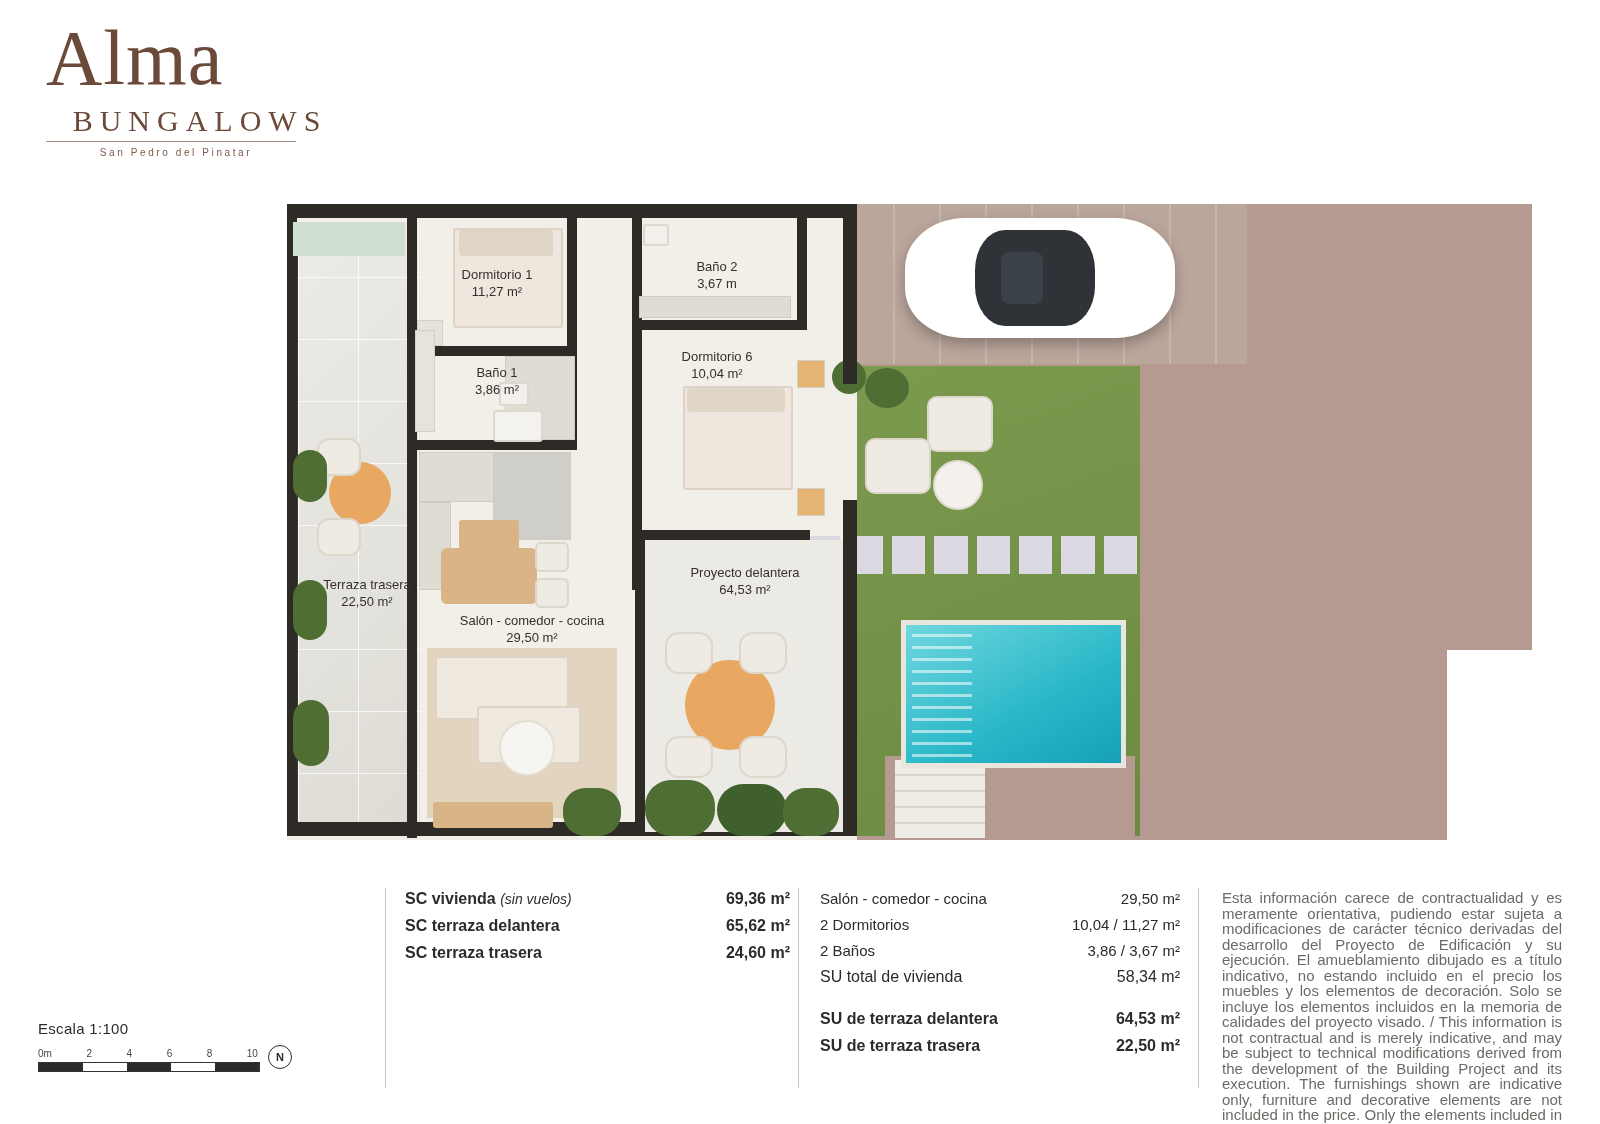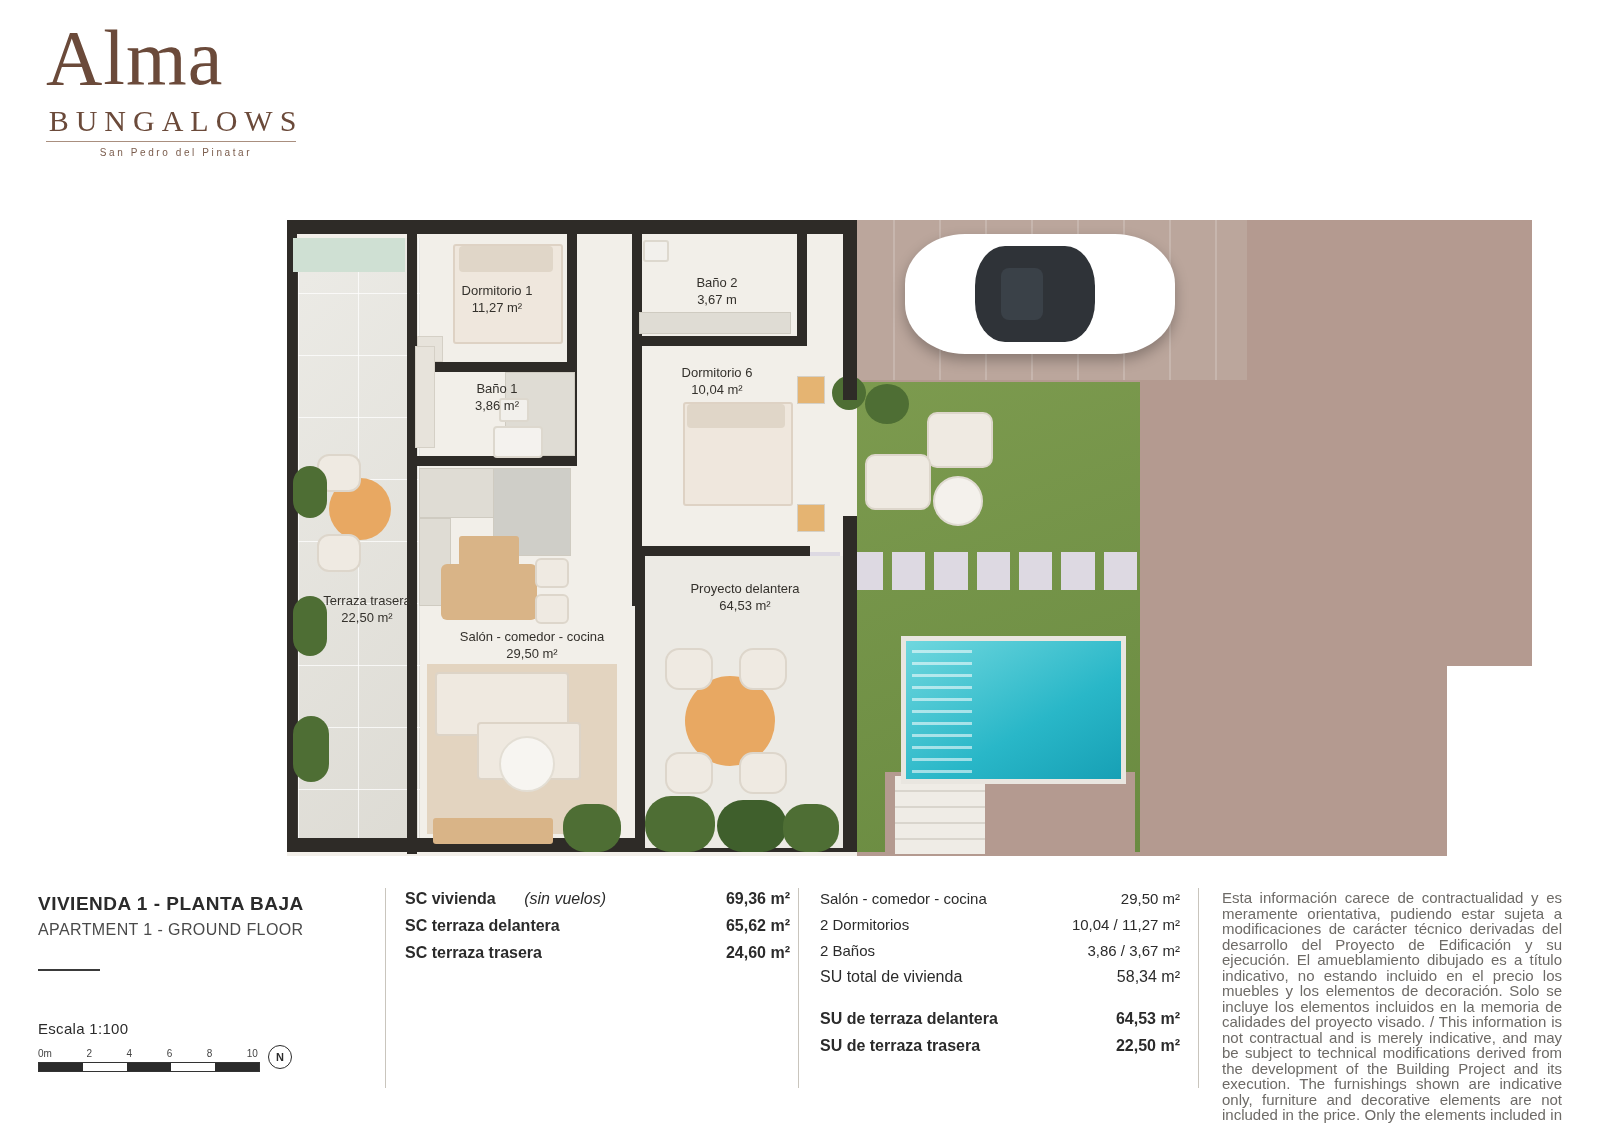--- a/index.html
+++ b/index.html
@@ -14,32 +14,32 @@
   
   #logo{position:absolute;left:46px;top:18px;width:300px;}
   #logo .brand{
     font-family:"Liberation Serif", serif;
     font-size:78px;line-height:80px;
     color:#6b4a3a;letter-spacing:1px;
   }
   #logo .sub{
     font-family:"Liberation Serif", serif;
     font-size:30px;letter-spacing:7px;color:#6b4a3a;
-    margin-top:6px;text-align:center;width:260px;
+    margin-top:6px;text-align:center;width:260px;margin-left:24px;
   }
   #logo .loc{
     font-family:"Liberation Sans", sans-serif;
     font-size:10px;letter-spacing:2.6px;color:#7a5c4c;
     margin-top:5px;text-align:center;width:260px;
   }
   #logo .rule{width:250px;height:1px;background:#a98f7f;margin-top:3px;}
 
   
   #plan{
-    position:absolute;left:287px;top:216px;width:1245px;height:640px;
+    position:absolute;left:287px;top:200px;width:1245px;height:640px;
   }
   
   .plot{
     position:absolute;left:560px;top:4px;width:685px;height:636px;
     background:#b49a90;
   }
   .plot-notch{
     position:absolute;left:1160px;top:450px;width:90px;height:190px;background:#ffffff;
   }
   
@@ -157,21 +157,21 @@
   .north{
     position:absolute;left:268px;top:165px;width:22px;height:22px;border:1px solid #2b2b2b;border-radius:50%;
     font-size:11px;font-weight:bold;text-align:center;line-height:22px;
   }
   .vline{position:absolute;width:1px;background:#c9c5bd;top:8px;height:200px;}
 
   .col2{position:absolute;left:405px;top:10px;width:385px;font-size:16px;}
   .col2 .row{display:flex;justify-content:space-between;margin-bottom:9px;}
   .col2 .row .n{font-weight:bold;}
   .col2 .row .k{font-weight:bold;}
-  .col2 .row .k i{font-weight:normal;font-style:italic;font-size:16px;margin-left:24px;}
+  .col2 .row .k i{font-weight:normal;font-style:italic;font-size:14px;}
   .col2 .total{position:absolute;left:0;top:160px;width:385px;display:flex;justify-content:space-between;font-size:17px;font-weight:bold;}
 
   .col3{position:absolute;left:820px;top:10px;width:360px;font-size:15px;}
   .col3 .row{display:flex;justify-content:space-between;margin-bottom:9px;}
   .col3 .row.bold{font-weight:normal;font-size:16px;}
   .col3 .grp2{position:absolute;left:0;top:120px;width:360px;}
   .col3 .grp2 .row{font-weight:bold;font-size:16px;}
 
   .col4{
     position:absolute;left:1222px;top:10px;width:340px;
@@ -324,25 +324,20 @@
     <span class="m">64,53 m²</span>
   </div>
 </div>
 
 <div id="info">
 
   <div class="vline" style="left:385px;"></div>
   <div class="vline" style="left:798px;"></div>
   <div class="vline" style="left:1198px;"></div>
 
-  <div class="col-title">
-    <h1>VIVIENDA 1 - PLANTA BAJA</h1>
-    <h2>APARTMENT 1 - GROUND FLOOR</h2>
-    <div class="dash"></div>
-  </div>
 
   <div class="scale-lbl">Escala  1:100</div>
   <div class="scalebar">
     <div class="nums">
       <span>0m</span>
       <span>2</span>
       <span>4</span>
       <span>6</span>
       <span>8</span>
       <span>10</span>

